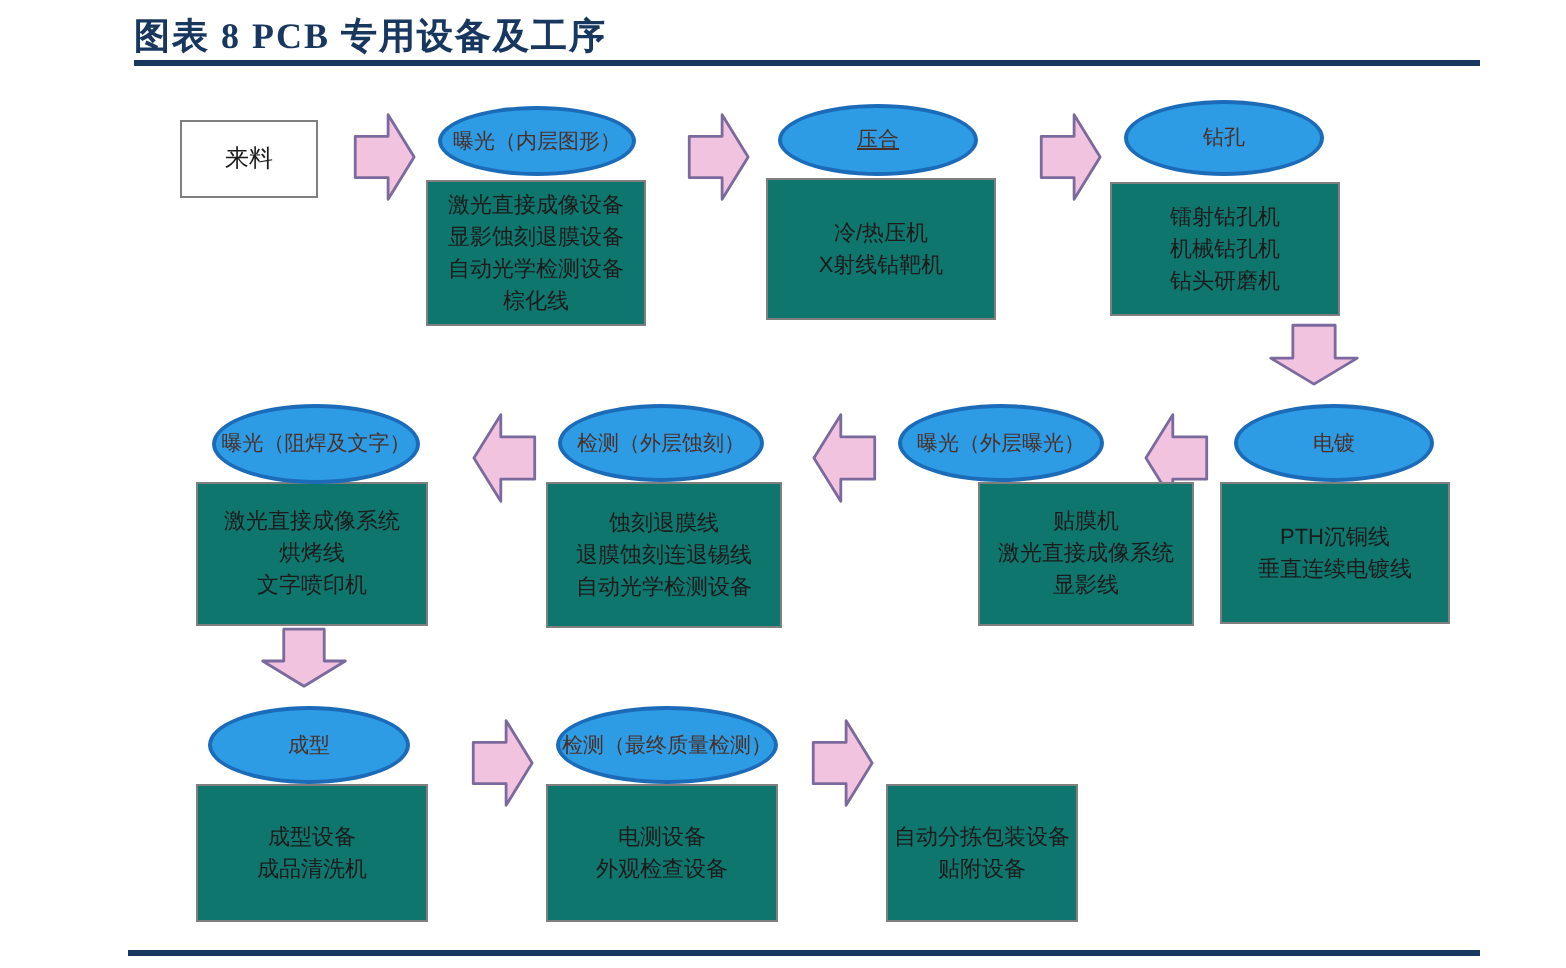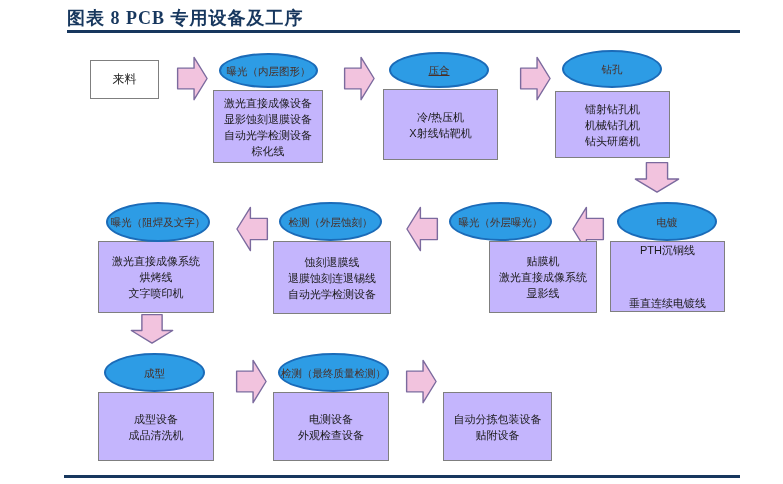--- a/index.html
+++ b/index.html
@@ -11,21 +11,21 @@
   .rule-top{left:67px;top:30px;width:673px;}
   .rule-bottom{left:64px;top:475px;width:676px;}
 
   .node-rect{position:absolute;background:#ffffff;border:1px solid #7f7f7f;
              display:flex;align-items:center;justify-content:center;
              font-size:12px;color:#1a1a1a;text-align:center;}
   .ellipse{position:absolute;border-radius:50%;background:#2D9CE5;border:2px solid #1B6BB8;
            display:flex;flex-direction:column;align-items:center;justify-content:center;
            font-size:10.5px;color:#4A2F26;z-index:2;white-space:nowrap;line-height:14px;
            box-sizing:border-box;}
-  .eqbox{position:absolute;background:#c4b5fd;border:1px solid #7f7f7f;
+  .eqbox{position:absolute;background:#0f766e;border:1px solid #7f7f7f;
          display:flex;flex-direction:column;align-items:center;justify-content:center;
          font-size:11px;line-height:16px;color:#1a1a1a;z-index:1;white-space:nowrap;
          box-sizing:border-box;}
   .arrow{position:absolute;overflow:visible;}
   .arrow polygon{fill:#F2C3DE;stroke:#7B6A9E;stroke-width:1.4;vector-effect:non-scaling-stroke;
                  stroke-linejoin:round;}
 </style>
 </head>
 <body>
 
@@ -77,21 +77,21 @@
     <div>钻头研磨机</div>
   </div>
 
   <svg class="arrow" style="left:634px;top:162px;width:46px;height:31px;" viewBox="0 0 100 100" preserveAspectRatio="none">
     <polygon points="27,2 73,2 73,55 97,55 50,97 3,55 27,55"></polygon>
   </svg>
 
   <div class="ellipse" style="left:617px;top:202px;width:100px;height:39px;">
     <span>电镀</span>
   </div>
-  <div class="eqbox" style="left:610px;top:241px;width:115px;height:71px;justify-content:space-between;">
+  <div class="eqbox" style="left:610px;top:241px;width:115px;height:71px;">
     <div>PTH沉铜线</div>
     <div>垂直连续电镀线</div>
   </div>
 
   <svg class="arrow" style="left:572px;top:206px;width:32px;height:46px;" viewBox="0 0 100 100" preserveAspectRatio="none">
     <polygon points="98,27 45,27 45,3 3,50 45,97 45,73 98,73"></polygon>
   </svg>
 
   <div class="ellipse" style="left:449px;top:202px;width:103px;height:39px;">
     <span>曝光（外层曝光）</span>
@@ -149,19 +149,19 @@
   </div>
   <div class="eqbox" style="left:273px;top:392px;width:116px;height:69px;">
     <div>电测设备</div>
     <div>外观检查设备</div>
   </div>
 
   <svg class="arrow" style="left:406px;top:359px;width:31px;height:45px;" viewBox="0 0 100 100" preserveAspectRatio="none">
     <polygon points="2,27 55,27 55,3 97,50 55,97 55,73 2,73"></polygon>
   </svg>
 
-  <div class="eqbox" style="left:443px;top:392px;width:109px;height:69px;">
+  <div class="eqbox" style="left:443px;top:392px;width:96px;height:69px;">
     <div>自动分拣包装设备</div>
     <div>贴附设备</div>
   </div>
 
   <div class="rule rule-bottom"></div>
 </div>
 
 </body></html>

